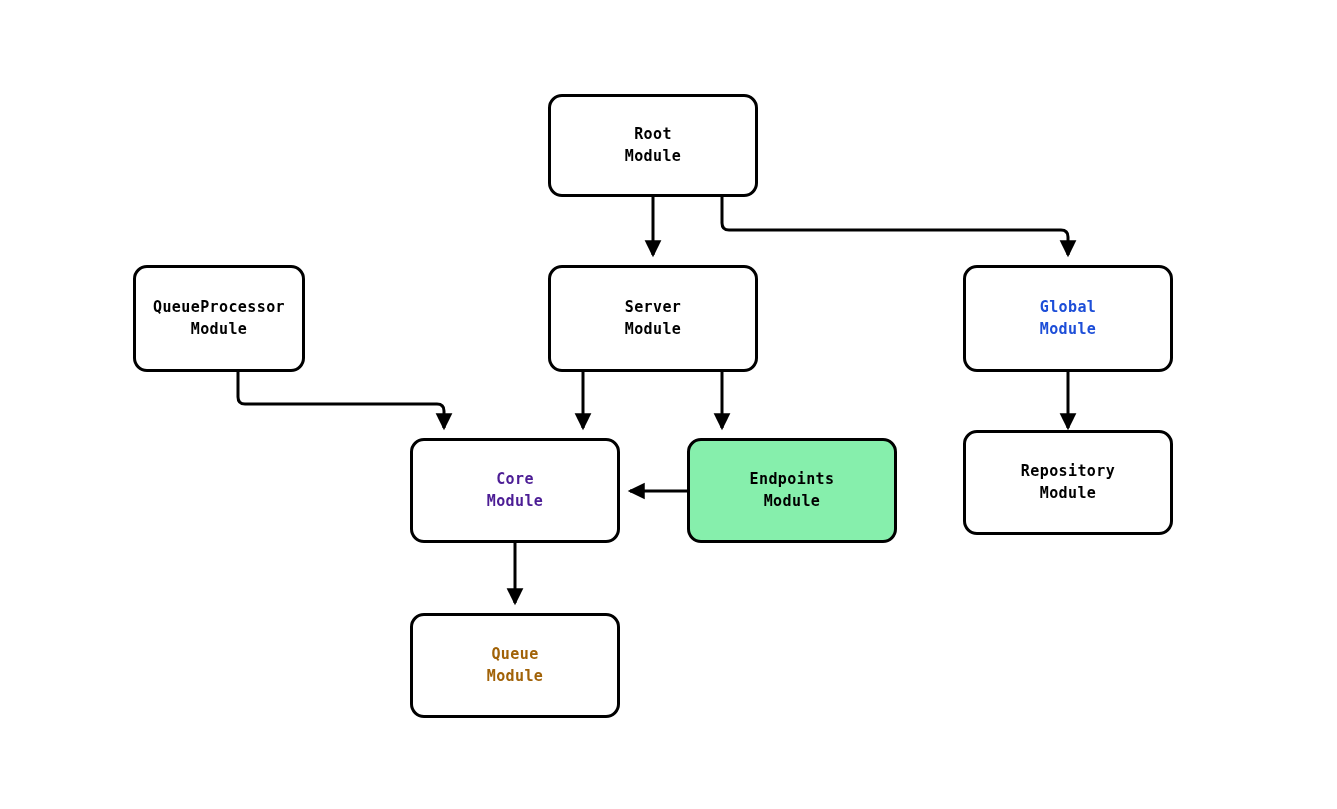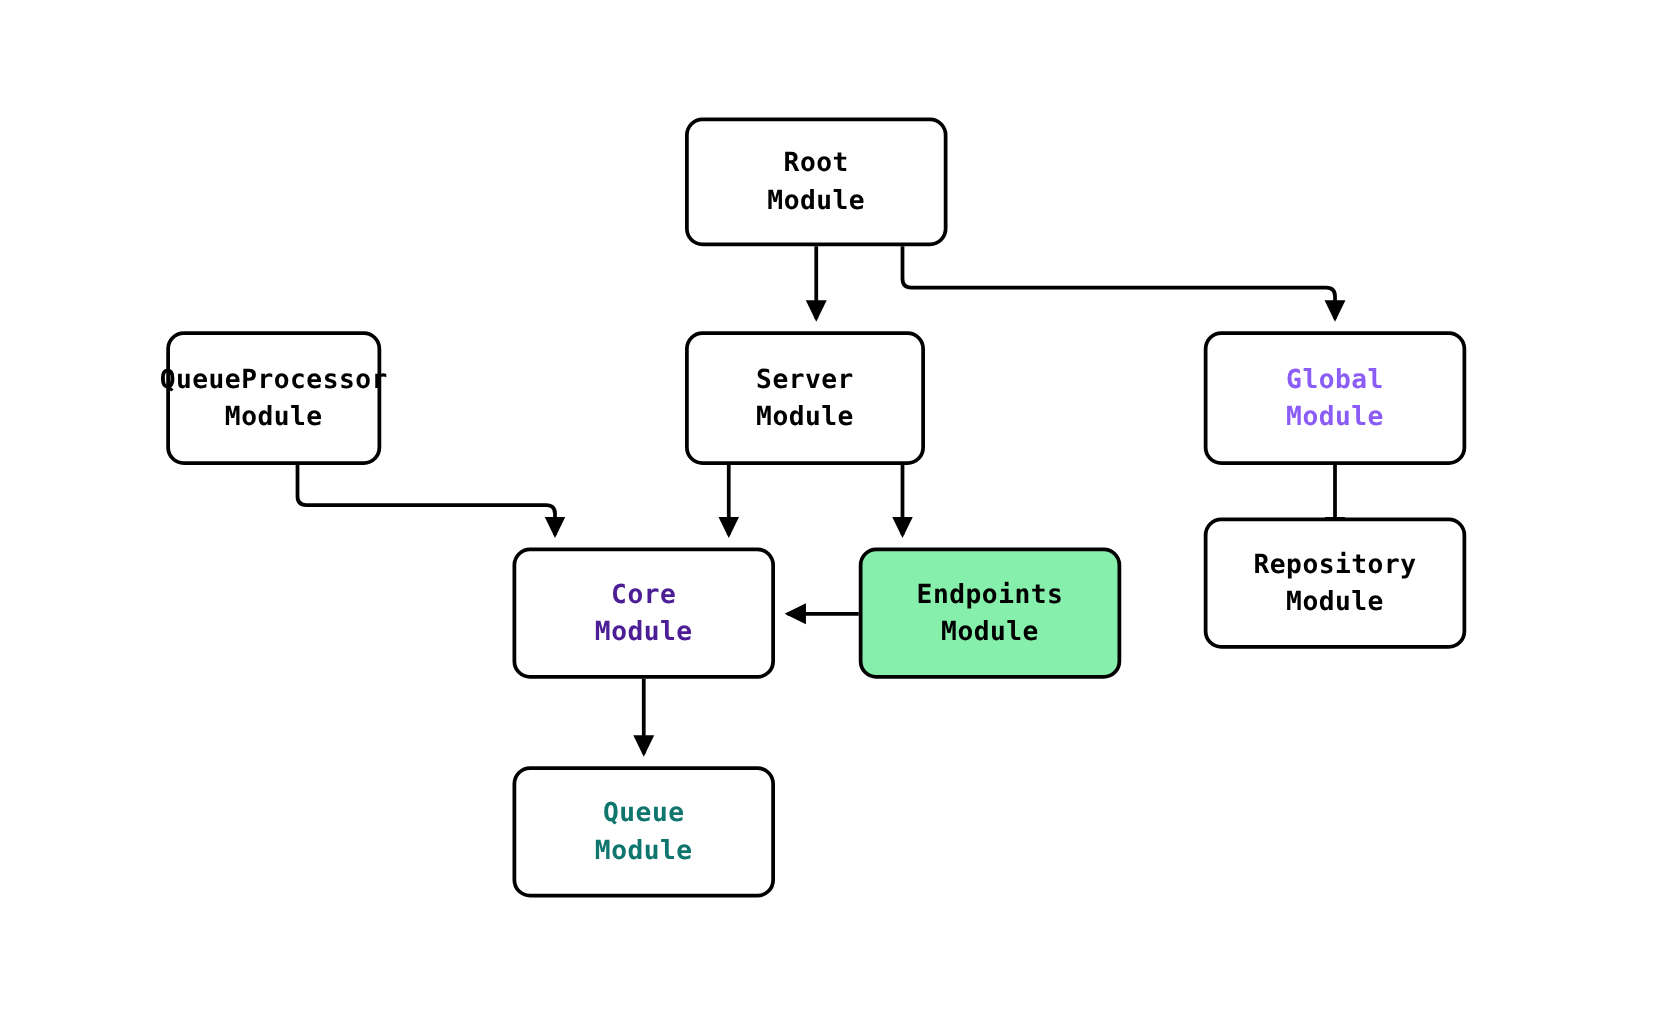--- a/index.html
+++ b/index.html
@@ -34,21 +34,21 @@
     border-radius: 14px;
     display: flex;
     align-items: center;
     justify-content: center;
     z-index: 2;
   }
   .node-label {
     text-align: center;
     color: #000000;
     font-family: "DejaVu Sans Mono", "Liberation Mono", monospace;
-    font-size: 21px;
+    font-size: 15px;
     font-weight: 700;
     line-height: 1.42;
     letter-spacing: 0.4px;
     white-space: pre-line;
   }
 </style>
 </head>
 <body>
 
 <div id="canvas">
@@ -73,39 +73,39 @@
 
   <div id="nodes-group">
       <div class="node" style="left: 548px; top: 94px; width: 210px; height: 103px; border-color: rgb(0, 0, 0); background: rgb(255, 255, 255);">
         <div class="node-label" style="color: rgb(0, 0, 0);">Root
 Module</div>
       </div>
       <div class="node" style="left: 133px; top: 265px; width: 172px; height: 107px; border-color: rgb(0, 0, 0); background: rgb(255, 255, 255);">
         <div class="node-label" style="color: rgb(0, 0, 0);">QueueProcessor
 Module</div>
       </div>
-      <div class="node" style="left: 548px; top: 265px; width: 192px; height: 107px; border-color: rgb(0, 0, 0); background: rgb(255, 255, 255);">
+      <div class="node" style="left: 548px; top: 265px; width: 210px; height: 107px; border-color: rgb(0, 0, 0); background: rgb(255, 255, 255);">
         <div class="node-label" style="color: rgb(0, 0, 0);">Server
 Module</div>
       </div>
       <div class="node" style="left: 963px; top: 265px; width: 210px; height: 107px; border-color: rgb(0, 0, 0); background: rgb(255, 255, 255);">
-        <div class="node-label" style="color: #8b5cf6;">Global
+        <div class="node-label" style="color: #1d4ed8;">Global
 Module</div>
       </div>
       <div class="node" style="left: 410px; top: 438px; width: 210px; height: 105px; border-color: rgb(0, 0, 0); background: rgb(255, 255, 255);">
         <div class="node-label" style="color: #4c1d95;">Core
 Module</div>
       </div>
       <div class="node" style="left: 687px; top: 438px; width: 210px; height: 105px; border-color: rgb(0, 0, 0); background: #86efac;">
         <div class="node-label" style="color: rgb(0, 0, 0);">Endpoints
 Module</div>
       </div>
-      <div class="node" style="left: 963px; top: 414px; width: 210px; height: 105px; border-color: rgb(0, 0, 0); background: rgb(255, 255, 255);">
+      <div class="node" style="left: 963px; top: 430px; width: 210px; height: 105px; border-color: rgb(0, 0, 0); background: rgb(255, 255, 255);">
         <div class="node-label" style="color: rgb(0, 0, 0);">Repository
 Module</div>
       </div>
       <div class="node" style="left: 410px; top: 613px; width: 210px; height: 105px; border-color: rgb(0, 0, 0); background: rgb(255, 255, 255);">
-        <div class="node-label" style="color: #0f766e;">Queue
+        <div class="node-label" style="color: #a16207;">Queue
 Module</div>
       </div>
     </div>
 
 </div>
 
 </body></html>

